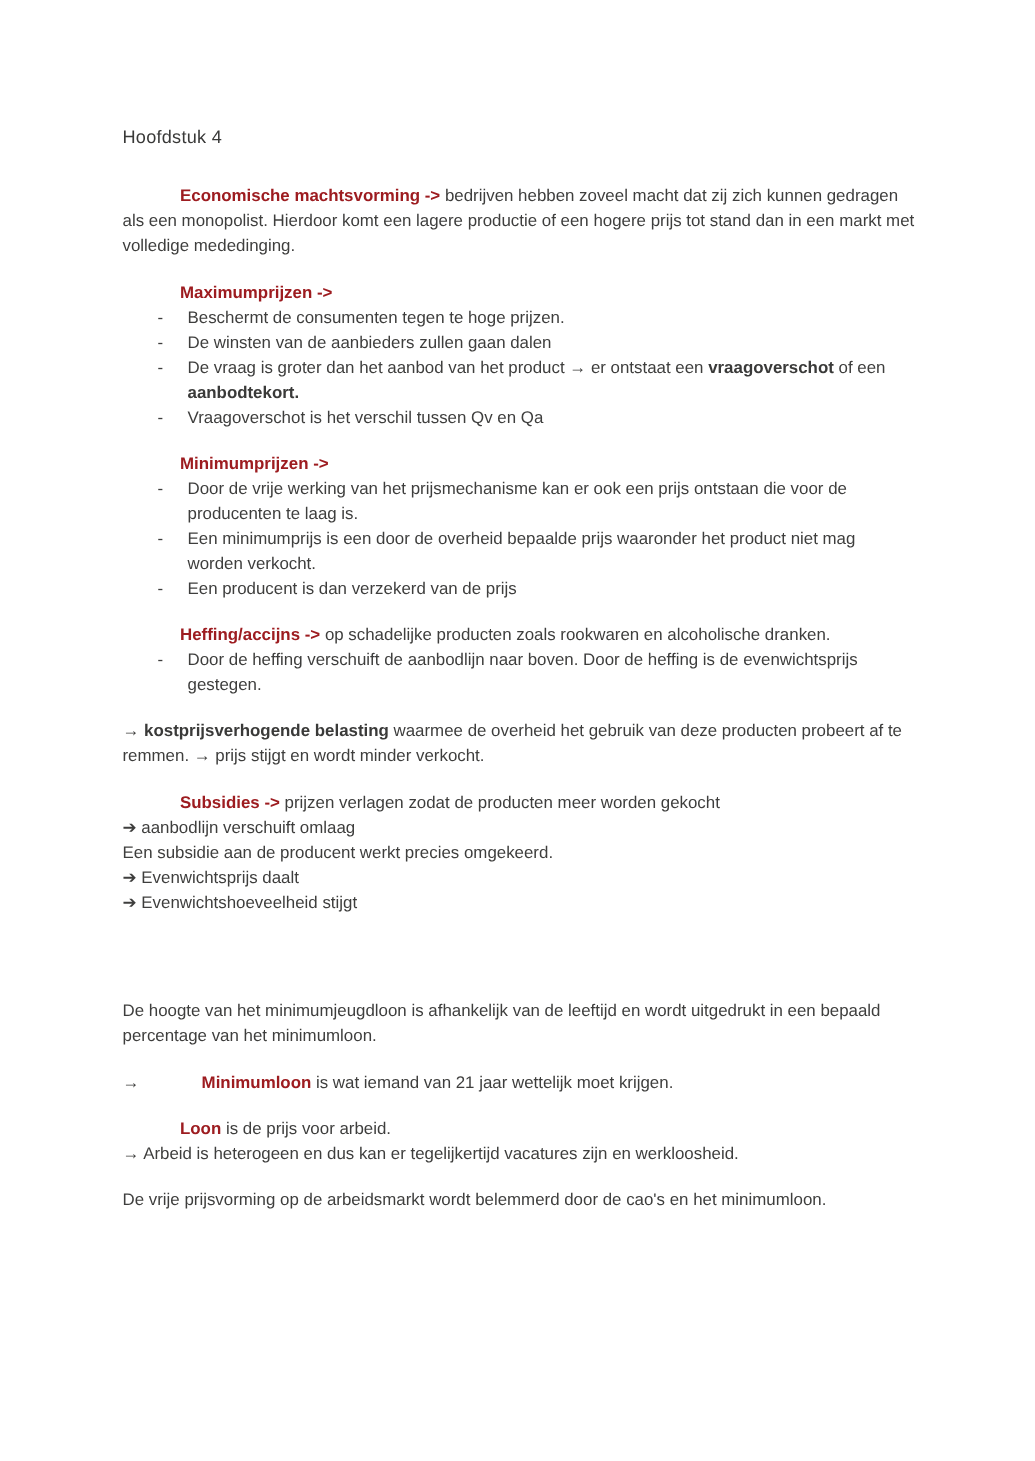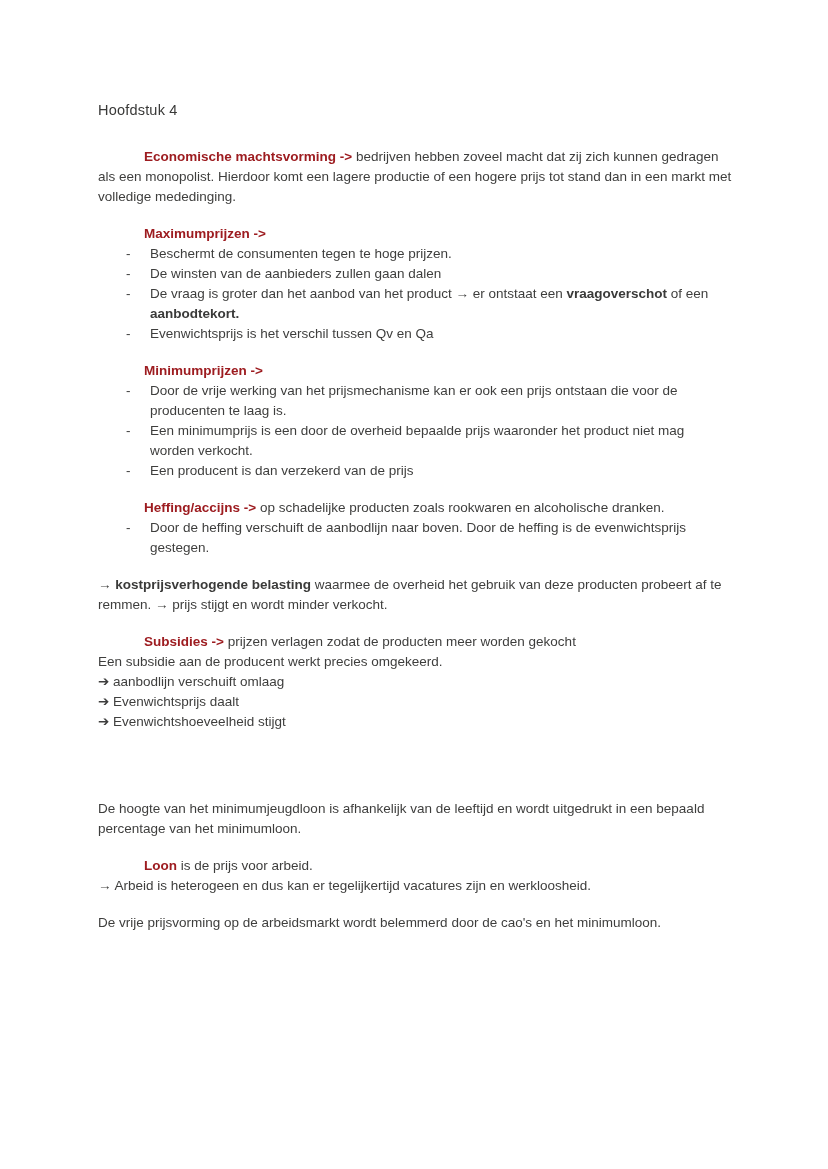--- a/index.html
+++ b/index.html
@@ -74,21 +74,21 @@
       <span class="dash">-</span>
       <span class="bullet-text">
         <span>De vraag is groter dan het aanbod van het product → er ontstaat een</span>
         <span class="bold">vraagoverschot</span>
         <span>of een</span>
         <span class="bold">aanbodtekort.</span>
       </span>
     </div>
     <div class="bullet">
       <span class="dash">-</span>
-      <span class="bullet-text">Evenwichtsprijs is het verschil tussen Qv en Qa</span>
+      <span class="bullet-text">Vraagoverschot is het verschil tussen Qv en Qa</span>
     </div>
   </div>
 
   <p class="para tight">
     <span class="term">Minimumprijzen -&gt;</span>
   </p>
   <div class="bullets">
     <div class="bullet">
       <span class="dash">-</span>
       <span class="bullet-text">Door de vrije werking van het prijsmechanisme kan er ook een prijs ontstaan die voor de producenten te laag is.</span>
@@ -118,30 +118,35 @@
     <span>→</span>
     <span class="bold">kostprijsverhogende belasting</span>
     <span>waarmee de overheid het gebruik van deze producten probeert af te remmen. → prijs stijgt en wordt minder verkocht.</span>
   </p>
 
   <div class="para">
     <span class="line">
       <span class="term">Subsidies -&gt;</span>
       <span>prijzen verlagen zodat de producten meer worden gekocht</span>
     </span>
+    <span class="line">➔ aanbodlijn verschuift omlaag</span>
     <span class="line">Een subsidie aan de producent werkt precies omgekeerd.</span>
-    <span class="line">➔ aanbodlijn verschuift omlaag</span>
     <span class="line">➔ Evenwichtsprijs daalt</span>
     <span class="line">➔ Evenwichtshoeveelheid stijgt</span>
   </div>
 
   <div class="big-gap"></div>
 
   <p class="para">De hoogte van het minimumjeugdloon is afhankelijk van de leeftijd en wordt uitgedrukt in een bepaald percentage van het minimumloon.</p>
 
+  <p class="para">
+    <span>→</span>
+    <span class="term">Minimumloon</span>
+    <span>is wat iemand van 21 jaar wettelijk moet krijgen.</span>
+  </p>
 
   <div class="para">
     <span class="line">
       <span class="term">Loon</span>
       <span>is de prijs voor arbeid.</span>
     </span>
     <span class="line">→ Arbeid is heterogeen en dus kan er tegelijkertijd vacatures zijn en werkloosheid.</span>
   </div>
 
   <p class="para">De vrije prijsvorming op de arbeidsmarkt wordt belemmerd door de cao's en het minimumloon.</p>

